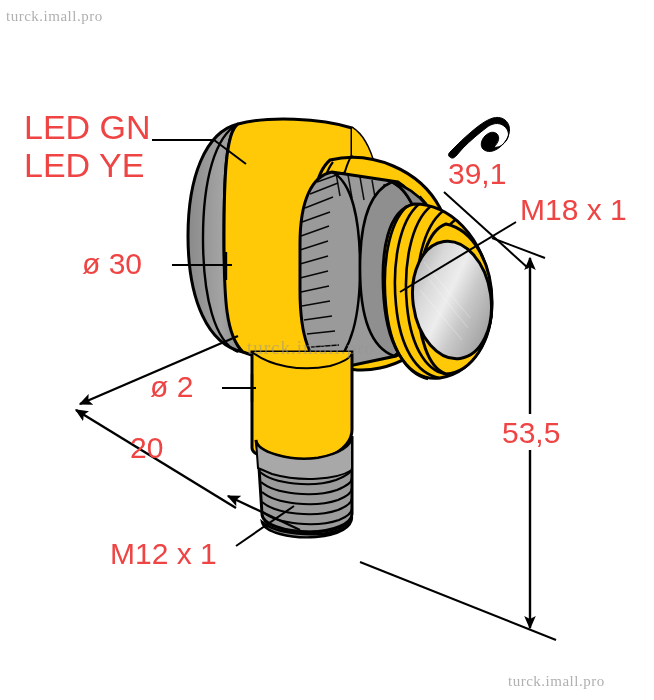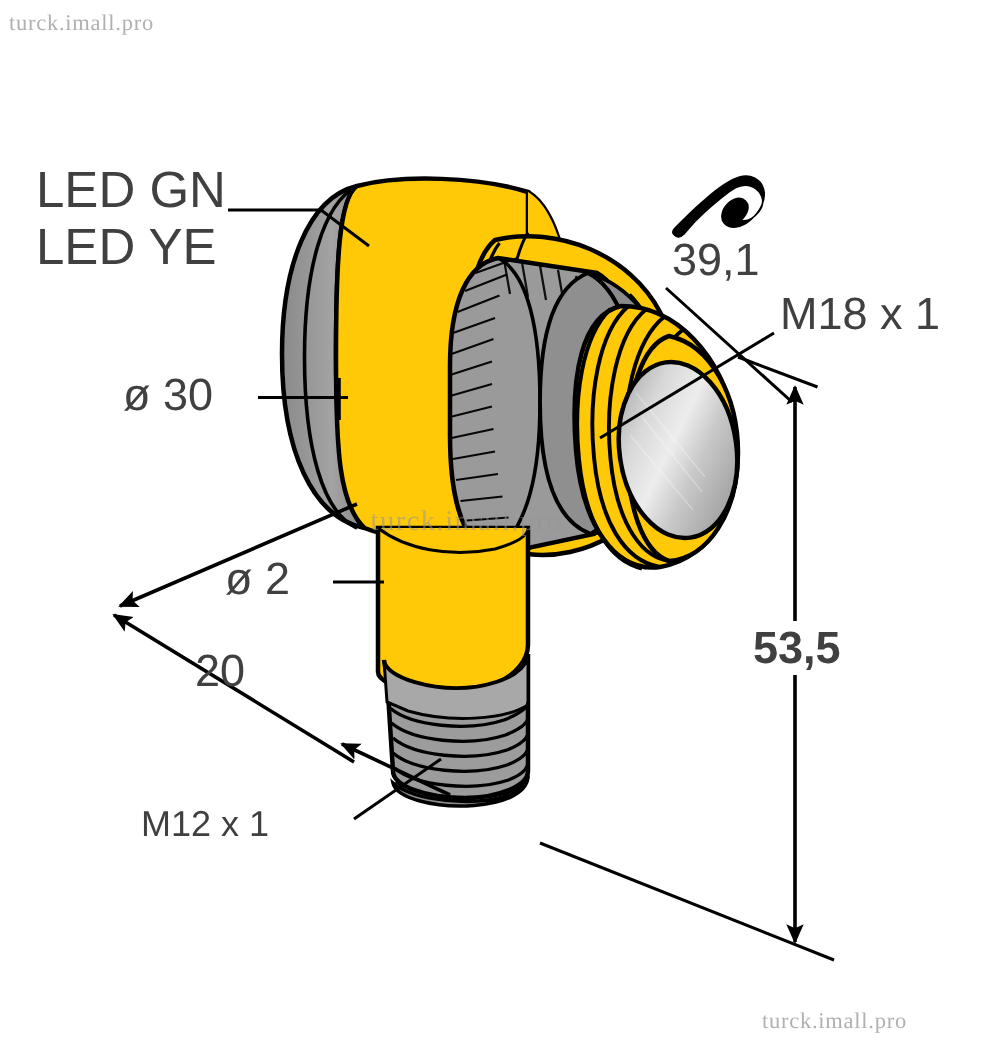--- a/index.html
+++ b/index.html
@@ -41,33 +41,33 @@
   .wm-br { left: 508px; top: 673px; }
   .wm-mid {
     left: 247px; top: 337px;
     font-size: 19px;
     color: rgba(150,150,150,0.55);
     letter-spacing: 1px;
   }
   .lbl {
     position: absolute;
     font-family: "Liberation Sans", sans-serif;
-    color: #404040;
+    color: #ef4444;
     white-space: nowrap;
     user-select: none;
     line-height: 1.12;
   }
   .lbl-led      { left: 24px;  top: 108px; font-size: 34px; }
   .lbl-d30      { left: 82px;  top: 247px; font-size: 30px; }
   .lbl-d15      { left: 150px; top: 370px; font-size: 30px; }
   .lbl-30       { left: 130px; top: 431px; font-size: 30px; }
-  .lbl-m12      { left: 94px; top: 537px; font-size: 24px; }
+  .lbl-m12      { left: 110px; top: 537px; font-size: 30px; }
   .lbl-215      { left: 448px; top: 157px; font-size: 30px; }
   .lbl-m18      { left: 520px; top: 193px; font-size: 30px; }
-  .lbl-535      { left: 499px; top: 416px; font-size: 30px; background:#ffffff; padding:0 3px;font-weight:bold;}
+  .lbl-535      { left: 499px; top: 416px; font-size: 30px; background:#ffffff; padding:0 3px;}
 </style>
 </head>
 <body>
 
 <div id="stage">
 
   <svg class="drawing" viewBox="0 0 654 700">
     <defs>
       <linearGradient id="lensGrad" x1="0" y1="0" x2="1" y2="1">
         <stop offset="0%" stop-color="#9a9a9a"></stop>

